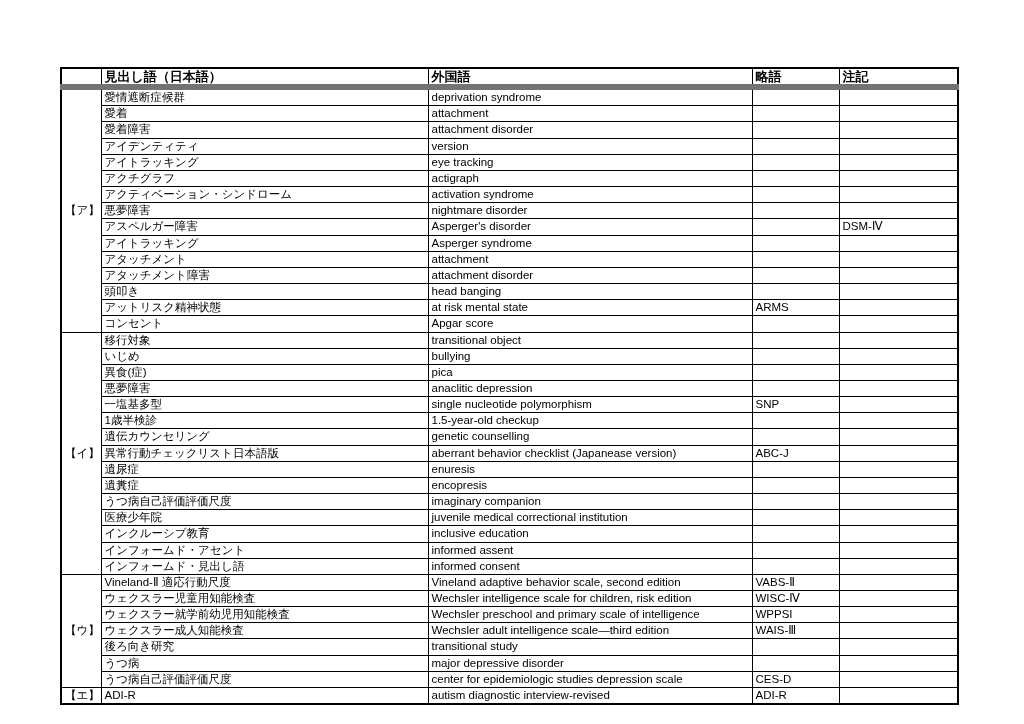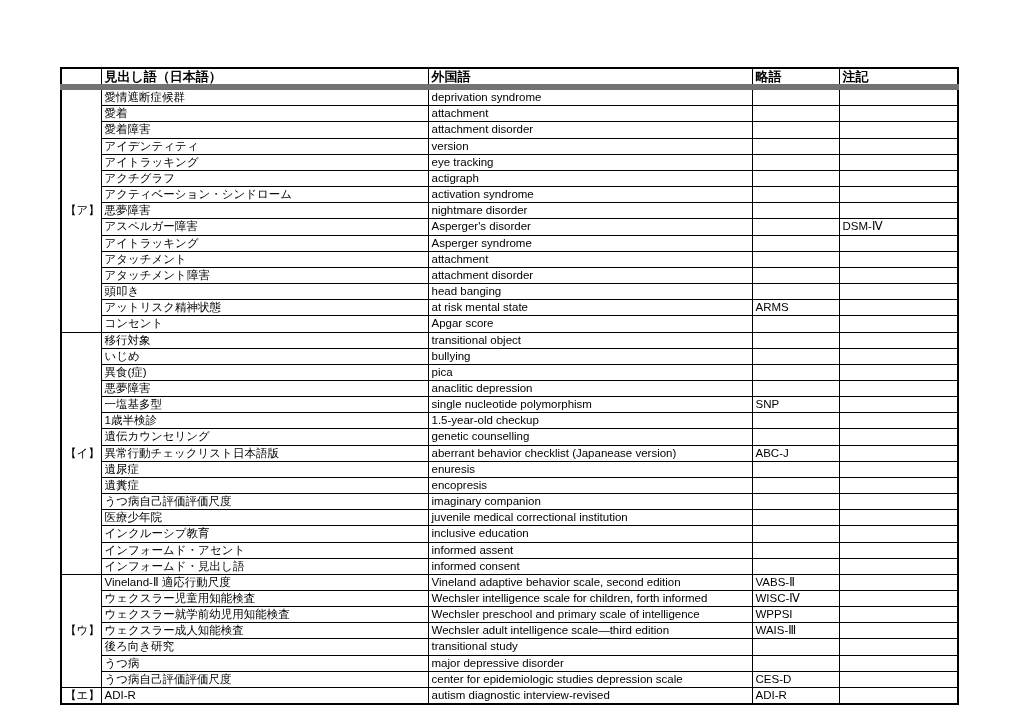--- a/index.html
+++ b/index.html
@@ -258,21 +258,21 @@
         </tr>
         <tr>
           <td class="marker-cell" rowspan="7">【ウ】</td>
           <td>Vineland-Ⅱ 適応行動尺度</td>
           <td>Vineland adaptive behavior scale, second edition</td>
           <td>VABS-Ⅱ</td>
           <td></td>
         </tr>
         <tr>
           <td>ウェクスラー児童用知能検査</td>
-          <td>Wechsler intelligence scale for children, forth informed</td>
+          <td>Wechsler intelligence scale for children, risk edition</td>
           <td>WISC-Ⅳ</td>
           <td></td>
         </tr>
         <tr>
           <td>ウェクスラー就学前幼児用知能検査</td>
           <td>Wechsler preschool and primary scale of intelligence</td>
           <td>WPPSI</td>
           <td></td>
         </tr>
         <tr>

